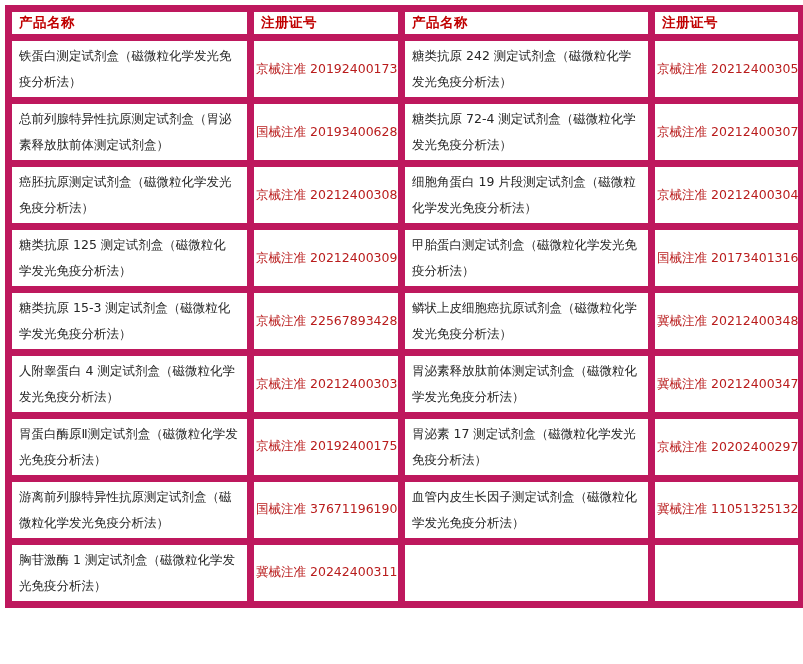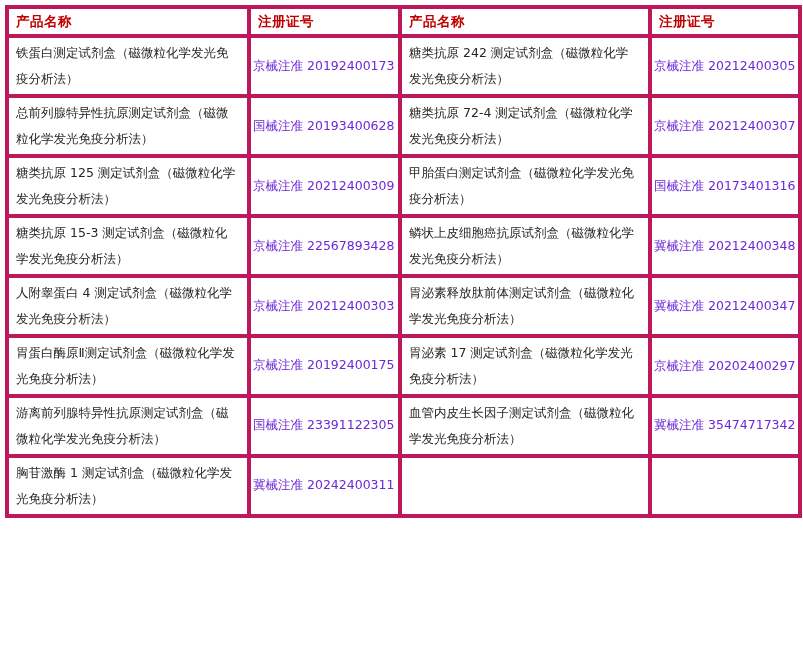--- a/index.html
+++ b/index.html
@@ -9,21 +9,21 @@
     -webkit-font-smoothing:antialiased;
   }
   .sheet{padding:5px;}
   table.products{
     border-collapse:collapse;
     table-layout:fixed;
     width:793px;
   }
   table.products th,
   table.products td{
-    border:4px solid #be185d;
+    border:7px solid #be185d;
     overflow:hidden;
   }
   table.products thead tr{height:29px;}
   table.products tbody tr{height:56px;}
   th.col-header{
     color:#c00000;
     font-size:13.5px;
     font-weight:bold;
     text-align:left;
     vertical-align:middle;
@@ -33,21 +33,21 @@
   td.product-cell{
     font-size:12.5px;
     color:#262626;
     line-height:26px;
     text-align:left;
     vertical-align:middle;
     padding:2px 9px 2px 7px;
   }
   td.reg-cell{
     font-size:12.5px;
-    color:#6d28d9;
+    color:#b91c1c;
     line-height:26px;
     text-align:left;
     vertical-align:middle;
     padding:2px 2px;
     white-space:nowrap;
   }
   td.va-top{vertical-align:top;padding-top:14px;}
 </style>
 </head>
 <body>
@@ -69,24 +69,30 @@
       </tr>
     </thead>
     <tbody id="table-body">
         <tr>
           <td class="product-cell">铁蛋白测定试剂盒（磁微粒化学发光免疫分析法）</td>
           <td class="reg-cell">京械注准 20192400173</td>
           <td class="product-cell">糖类抗原 242 测定试剂盒（磁微粒化学发光免疫分析法）</td>
           <td class="reg-cell">京械注准 20212400305</td>
         </tr>
         <tr>
-          <td class="product-cell">总前列腺特异性抗原测定试剂盒（磁微粒化学发光免疫分析法）</td>
+          <td class="product-cell">总前列腺特异性抗原测定试剂盒（胃泌素释放肽前体测定试剂盒）</td>
           <td class="reg-cell">国械注准 20193400628</td>
           <td class="product-cell">糖类抗原 72-4 测定试剂盒（磁微粒化学发光免疫分析法）</td>
           <td class="reg-cell">京械注准 20212400307</td>
+        </tr>
+        <tr>
+          <td class="product-cell">癌胚抗原测定试剂盒（磁微粒化学发光免疫分析法）</td>
+          <td class="reg-cell">京械注准 20212400308</td>
+          <td class="product-cell">细胞角蛋白 19 片段测定试剂盒（磁微粒化学发光免疫分析法）</td>
+          <td class="reg-cell">京械注准 20212400304</td>
         </tr>
         <tr>
           <td class="product-cell">糖类抗原 125 测定试剂盒（磁微粒化学发光免疫分析法）</td>
           <td class="reg-cell">京械注准 20212400309</td>
           <td class="product-cell">甲胎蛋白测定试剂盒（磁微粒化学发光免疫分析法）</td>
           <td class="reg-cell">国械注准 20173401316</td>
         </tr>
         <tr>
           <td class="product-cell">糖类抗原 15-3 测定试剂盒（磁微粒化学发光免疫分析法）</td>
           <td class="reg-cell">京械注准 22567893428</td>
@@ -100,23 +106,23 @@
           <td class="reg-cell">冀械注准 20212400347</td>
         </tr>
         <tr>
           <td class="product-cell">胃蛋白酶原Ⅱ测定试剂盒（磁微粒化学发光免疫分析法）</td>
           <td class="reg-cell va-top">京械注准 20192400175</td>
           <td class="product-cell">胃泌素 17 测定试剂盒（磁微粒化学发光免疫分析法）</td>
           <td class="reg-cell">京械注准 20202400297</td>
         </tr>
         <tr>
           <td class="product-cell">游离前列腺特异性抗原测定试剂盒（磁微粒化学发光免疫分析法）</td>
-          <td class="reg-cell va-top">国械注准 23391122305</td>
+          <td class="reg-cell va-top">国械注准 37671196190</td>
           <td class="product-cell">血管内皮生长因子测定试剂盒（磁微粒化学发光免疫分析法）</td>
-          <td class="reg-cell va-top">冀械注准 35474717342</td>
+          <td class="reg-cell va-top">冀械注准 11051325132</td>
         </tr>
         <tr>
           <td class="product-cell">胸苷激酶 1 测定试剂盒（磁微粒化学发光免疫分析法）</td>
           <td class="reg-cell va-top">冀械注准 20242400311</td>
           <td class="product-cell"></td>
           <td class="reg-cell"></td>
         </tr>
       </tbody>
   </table>
 </div>

